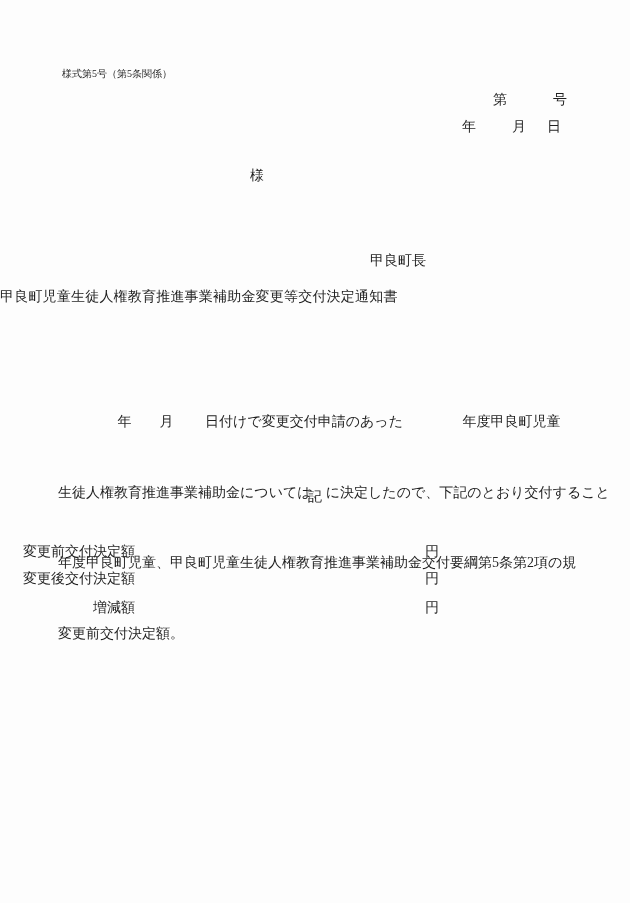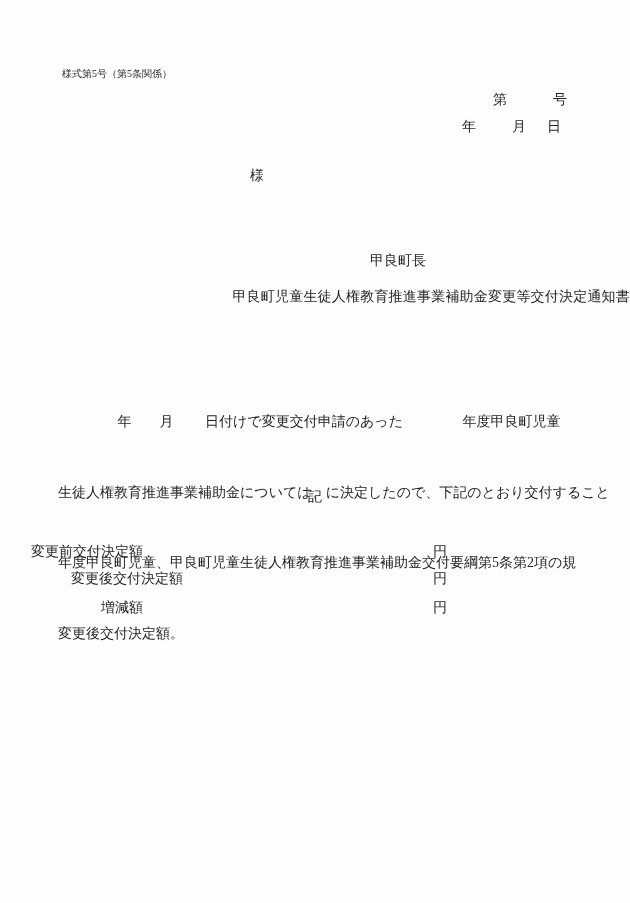--- a/index.html
+++ b/index.html
@@ -33,53 +33,53 @@
   .docno-prefix{ left:493px; top:92px; }
   .docno-suffix{ left:553px; top:92px; }
   .date-year  { left:462px; top:119px; }
   .date-month { left:512px; top:119px; }
   .date-day   { left:547px; top:119px; }
   .addressee  { left:250px; top:168px; }
   .sender     { left:370px; top:215px;margin-top:38px; }
   .doc-title{
     left:0; top:289px;
     width:630px;
-    text-align:right;
+    text-align:left;
     letter-spacing:0.2px;
   }
   .body-text{
     left:58px; top:363px;
     width:545px;
     line-height:23.5px;
     white-space:pre;
   }
   .record-marker{
     left:0; top:489px;
     width:630px;
     text-align:center;
   }
   .amount-row{
     position:absolute;
-    left:8px;
+    left:0;
     width:510px;
     height:20px;
   }
   .amount-row .label{
     position:absolute;
     right:375px;
     top:0;
     white-space:pre;
   }
   .amount-row .unit{
     position:absolute;
     left:425px;
     top:0;
   }
   .row-1{ top:543px; }
-  .row-2{ top:570px;padding-left:40px; }
+  .row-2{ top:570px; }
   .row-3{ top:599px;text-align:center; }
 </style>
 </head>
 <body>
 
 <div class="page">
 
   <div class="abs form-number">様式第5号（第5条関係）</div>
 
   <span class="abs docno-prefix">第</span>
@@ -92,21 +92,21 @@
   <span class="abs addressee">様</span>
 
   <span class="abs sender">甲良町長</span>
 
   <div class="abs doc-title">甲良町児童生徒人権教育推進事業補助金変更等交付決定通知書</div>
 
   <div class="abs body-text">
     <div>　　　　 年　　月　　 日付けで変更交付申請のあった　　　　 年度甲良町児童</div>
     <div>生徒人権教育推進事業補助金については、に決定したので、下記のとおり交付すること</div>
     <div>年度甲良町児童、甲良町児童生徒人権教育推進事業補助金交付要綱第5条第2項の規</div>
-    <div>変更後交付決定額。</div>
+    <div>変更前交付決定額。</div>
   </div>
 
   <div class="abs record-marker">記</div>
 
   <div class="amount-row row-1">
     <span class="label">変更前交付決定額</span>
     <span class="value-blank"></span>
     <span class="unit">円</span>
   </div>
 

